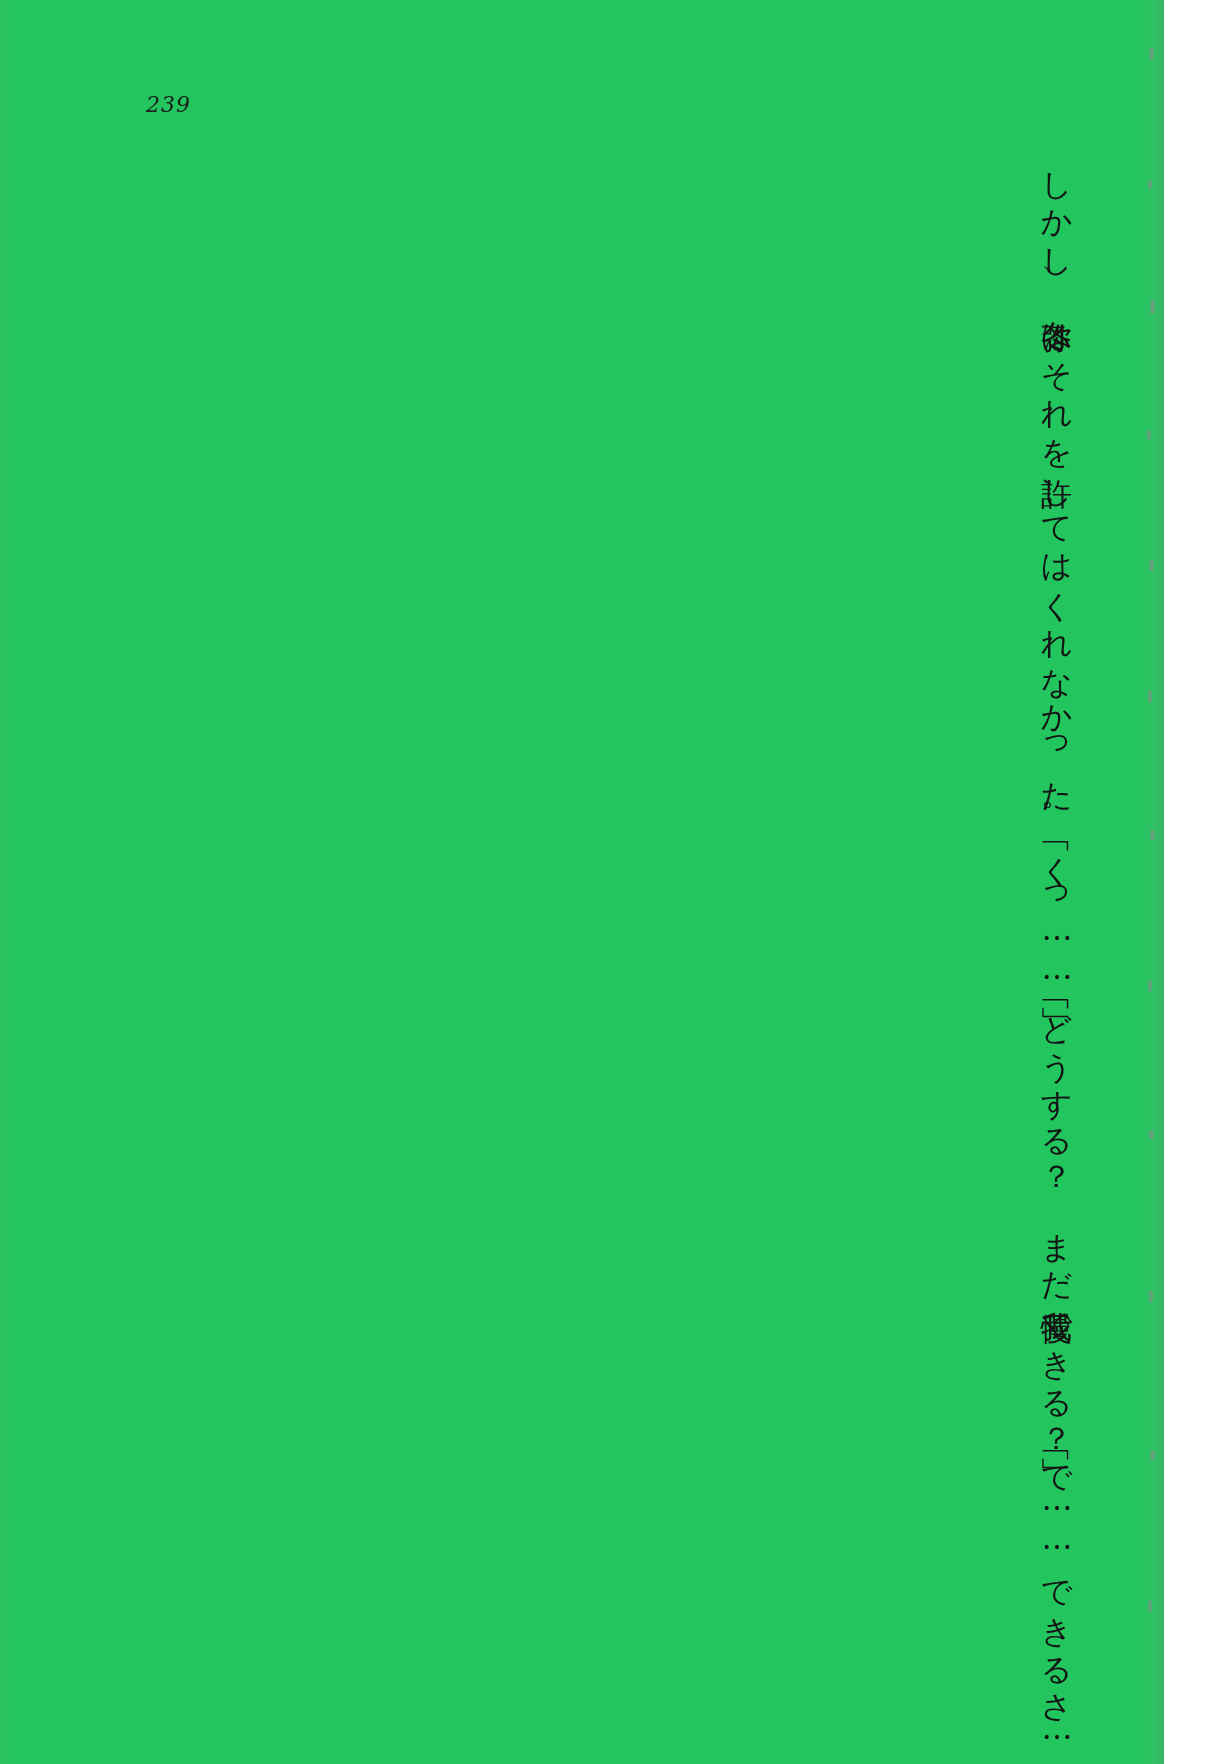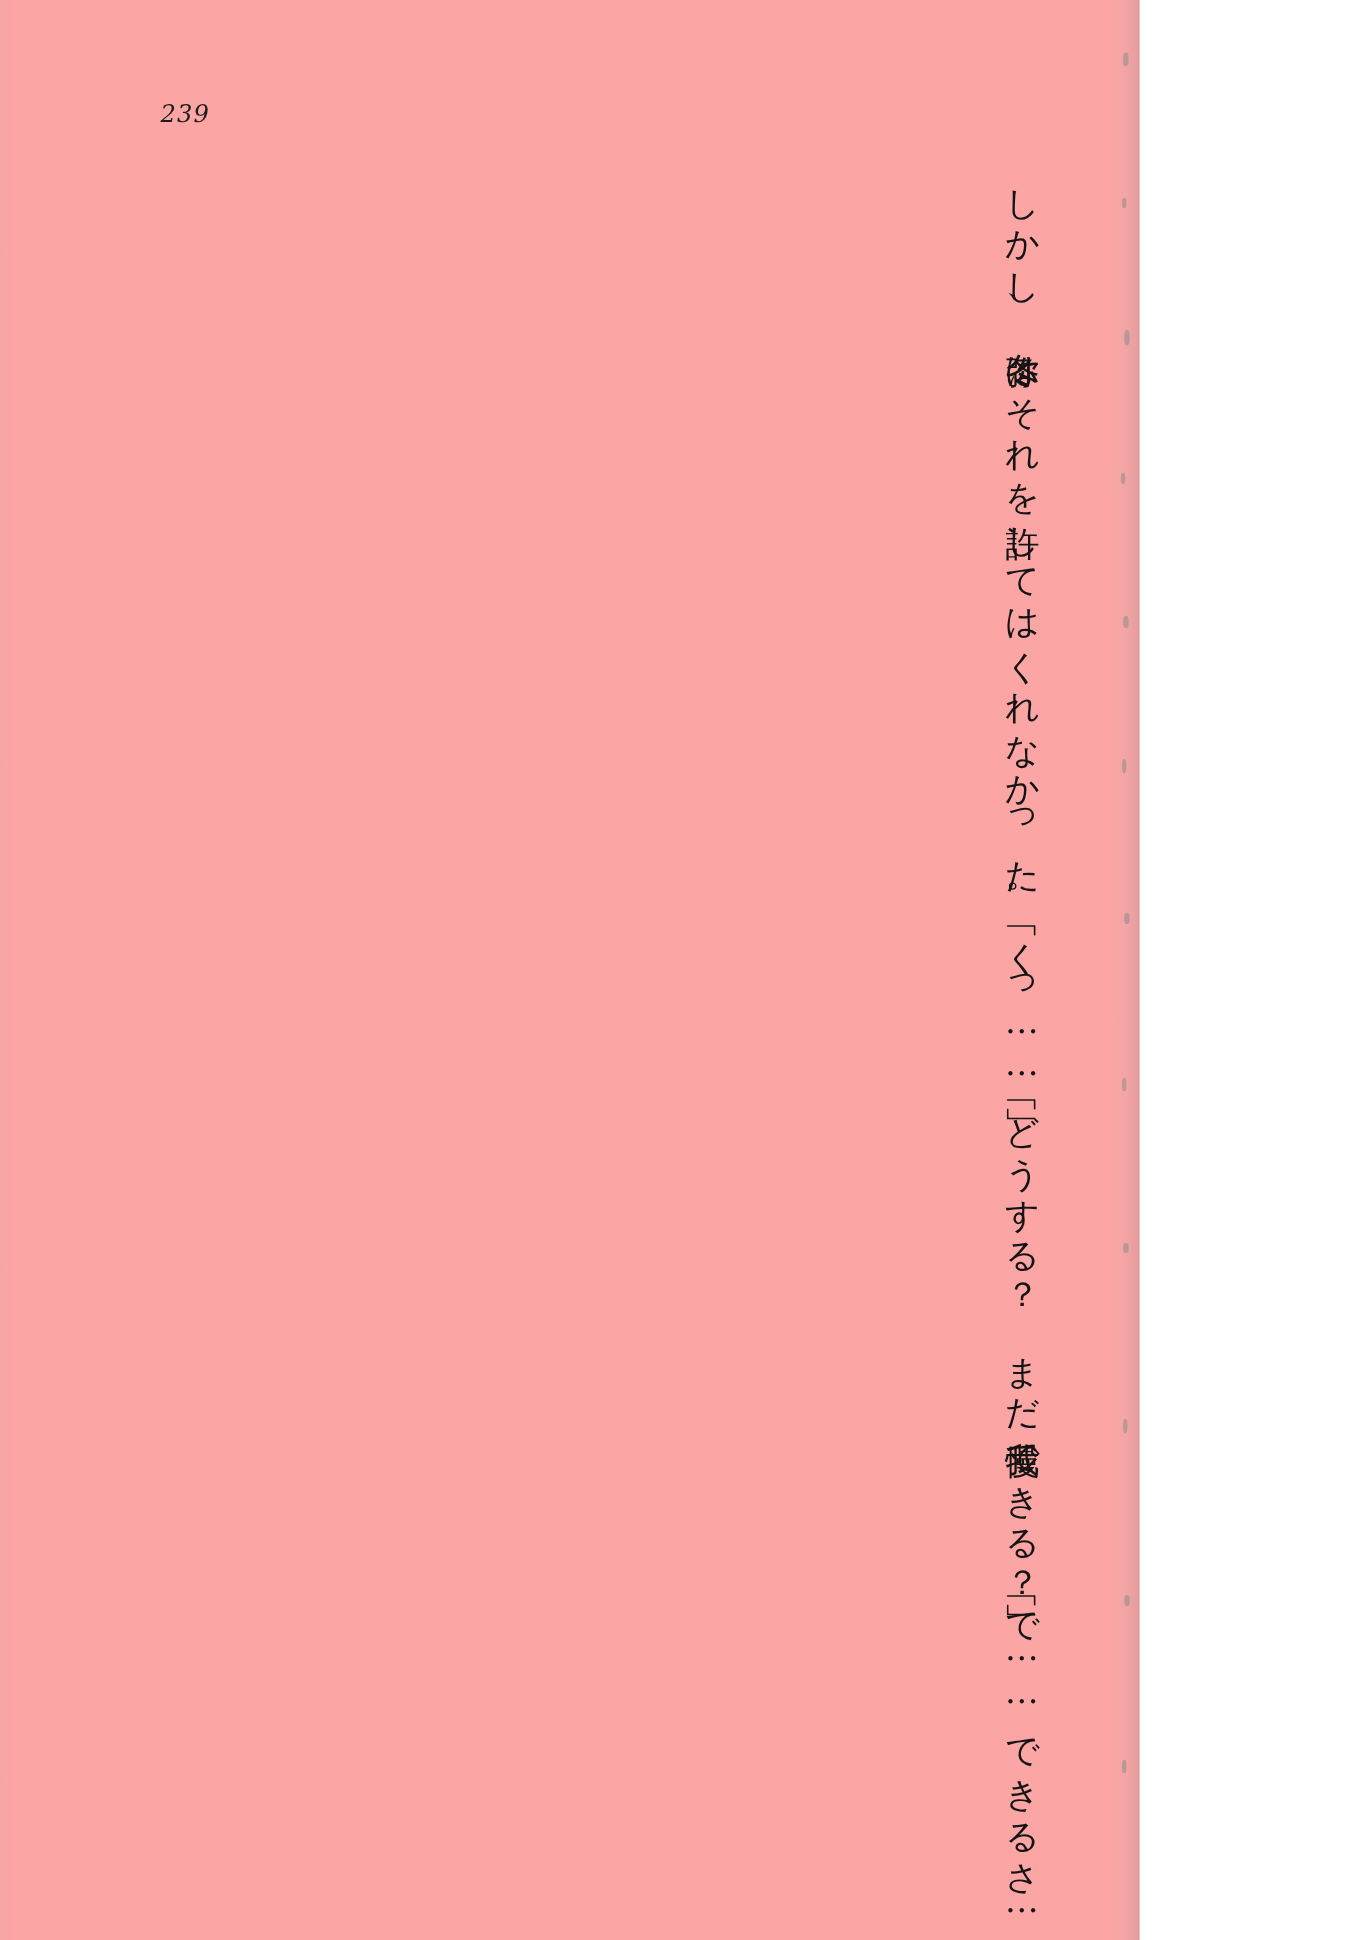--- a/index.html
+++ b/index.html
@@ -10,23 +10,23 @@
   body {
     width: 1224px;
     height: 1764px;
     overflow: hidden;
     font-family: "DejaVu Serif", "Liberation Serif", serif;
     color: #1a1a1a;
   }
 
   .page {
     position: relative;
-    width: 1036px;
+    width: 1164px;
     height: 1764px;
-    background: #fca5a5;
+    background: #22c55e;
     box-sizing: border-box;
   }
 
   
   .scan-edge-right {
     position: absolute;
     top: 0;
     right: 0;
     width: 26px;
     height: 100%;

